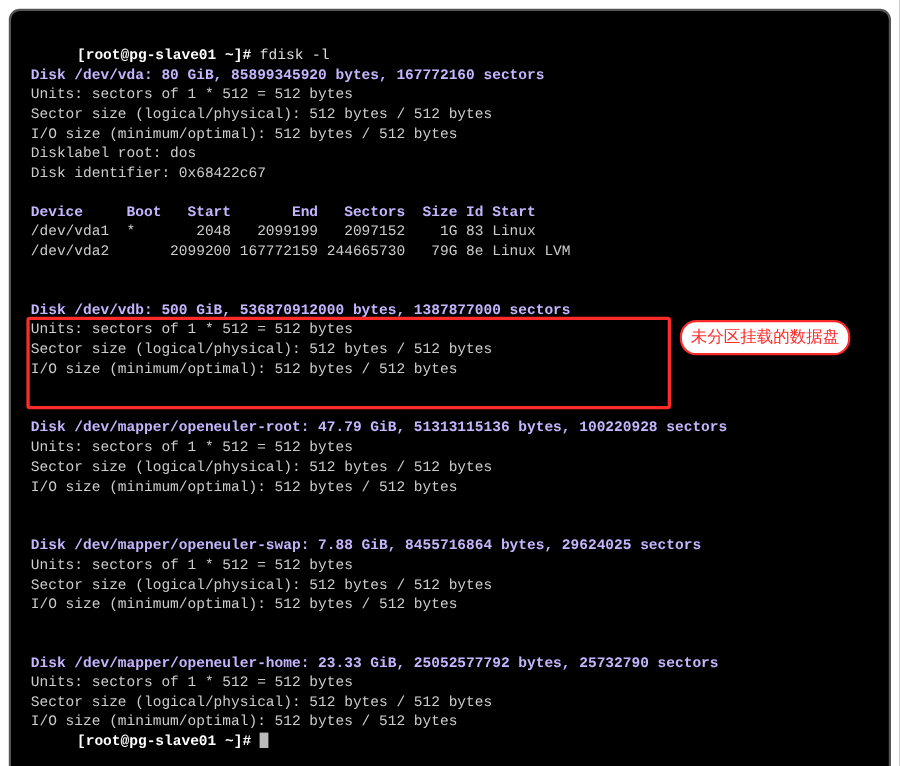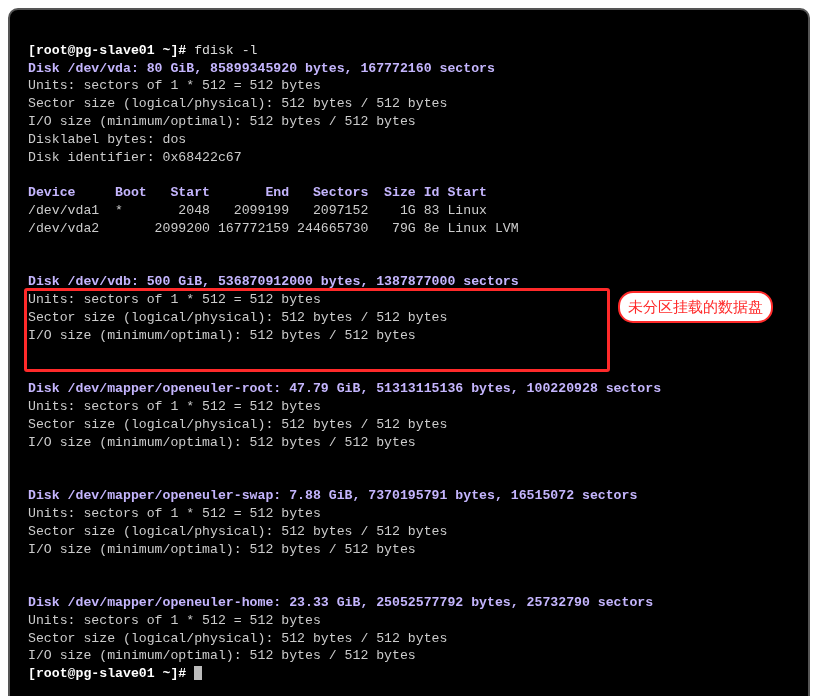--- a/index.html
+++ b/index.html
@@ -19,21 +19,21 @@
     }
     .terminal {
       background: #000;
       color: #ccc;
       padding: 10px 14px 8px 14px;
       border-radius: 8px;
       white-space: pre;
       position: relative;
     }
     .bold { font-weight: bold; color: #c4b5fd; }
-    .prompt-line { color: #fff; font-weight: bold; }
+    .prompt-line { color: #fff; font-weight: bold; margin-left: 42px; }
     .cmd { font-weight: normal; color: #ddd; }
     .row { }
     .box-highlight {
       position: absolute;
       border: 3px solid #ff2a2a;
       border-radius: 3px;
       pointer-events: none;
     }
     .label-highlight {
       position: absolute;
@@ -59,41 +59,41 @@
 </head>
 <body>
 
 <div class="terminal-frame">
   <div class="terminal">
 <span class="prompt-line"><span>[root@pg-slave01 ~]# </span><span class="cmd">fdisk -l</span></span>
 <span class="bold">Disk /dev/vda: 80 GiB, 85899345920 bytes, 167772160 sectors</span>
 <span class="row">Units: sectors of 1 * 512 = 512 bytes</span>
 <span class="row">Sector size (logical/physical): 512 bytes / 512 bytes</span>
 <span class="row">I/O size (minimum/optimal): 512 bytes / 512 bytes</span>
-<span class="row">Disklabel bytes: dos</span>
+<span class="row">Disklabel root: dos</span>
 <span class="row">Disk identifier: 0x68422c67</span>
 
 <span class="bold">Device     Boot   Start       End   Sectors  Size Id Start</span>
 <span class="row">/dev/vda1  *       2048   2099199   2097152    1G 83 Linux</span>
 <span class="row">/dev/vda2       2099200 167772159 244665730   79G 8e Linux LVM</span>
 
 
 <span class="bold">Disk /dev/vdb: 500 GiB, 536870912000 bytes, 1387877000 sectors</span>
 <span class="row">Units: sectors of 1 * 512 = 512 bytes</span>
 <span class="row">Sector size (logical/physical): 512 bytes / 512 bytes</span>
 <span class="row">I/O size (minimum/optimal): 512 bytes / 512 bytes</span>
 
 
 <span class="bold">Disk /dev/mapper/openeuler-root: 47.79 GiB, 51313115136 bytes, 100220928 sectors</span>
 <span class="row">Units: sectors of 1 * 512 = 512 bytes</span>
 <span class="row">Sector size (logical/physical): 512 bytes / 512 bytes</span>
 <span class="row">I/O size (minimum/optimal): 512 bytes / 512 bytes</span>
 
 
-<span class="bold">Disk /dev/mapper/openeuler-swap: 7.88 GiB, 7370195791 bytes, 16515072 sectors</span>
+<span class="bold">Disk /dev/mapper/openeuler-swap: 7.88 GiB, 8455716864 bytes, 29624025 sectors</span>
 <span class="row">Units: sectors of 1 * 512 = 512 bytes</span>
 <span class="row">Sector size (logical/physical): 512 bytes / 512 bytes</span>
 <span class="row">I/O size (minimum/optimal): 512 bytes / 512 bytes</span>
 
 
 <span class="bold">Disk /dev/mapper/openeuler-home: 23.33 GiB, 25052577792 bytes, 25732790 sectors</span>
 <span class="row">Units: sectors of 1 * 512 = 512 bytes</span>
 <span class="row">Sector size (logical/physical): 512 bytes / 512 bytes</span>
 <span class="row">I/O size (minimum/optimal): 512 bytes / 512 bytes</span>
 <span class="prompt-line"><span>[root@pg-slave01 ~]# </span></span><span class="cursor"></span>

